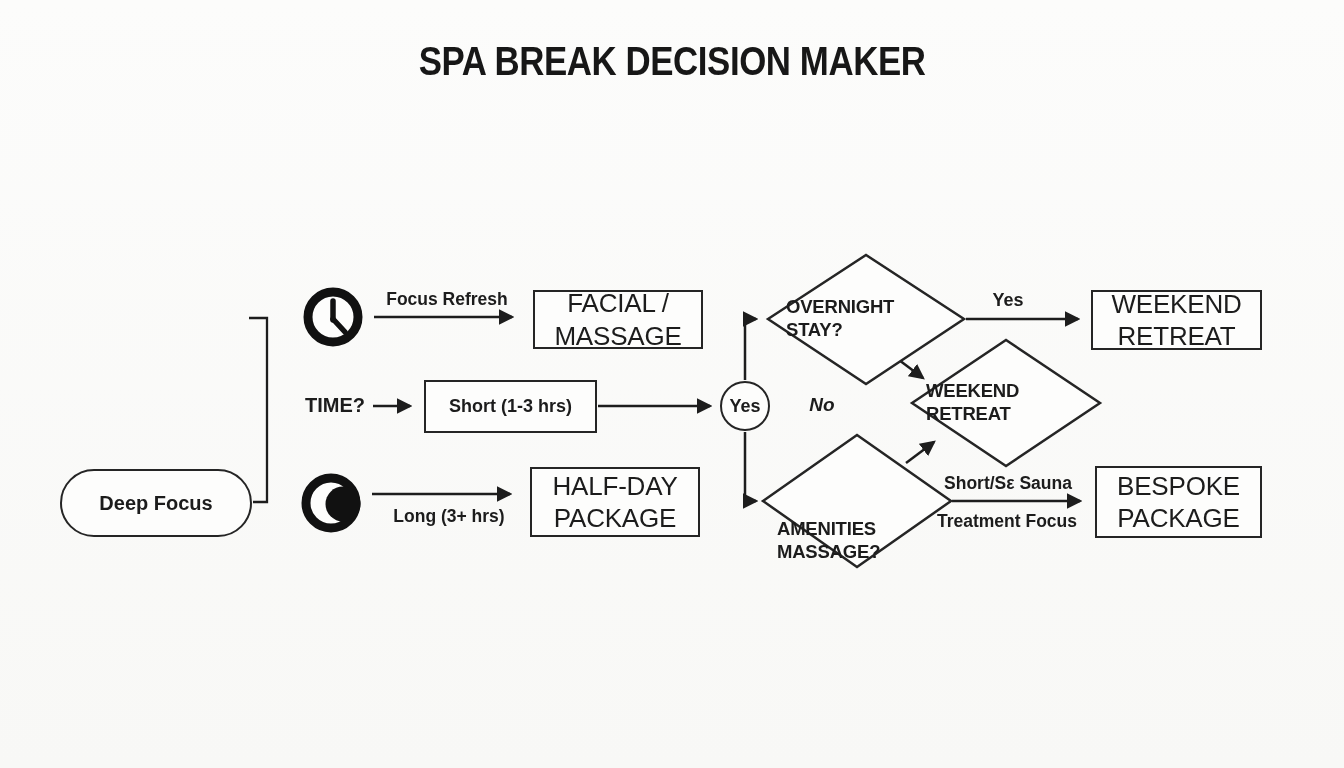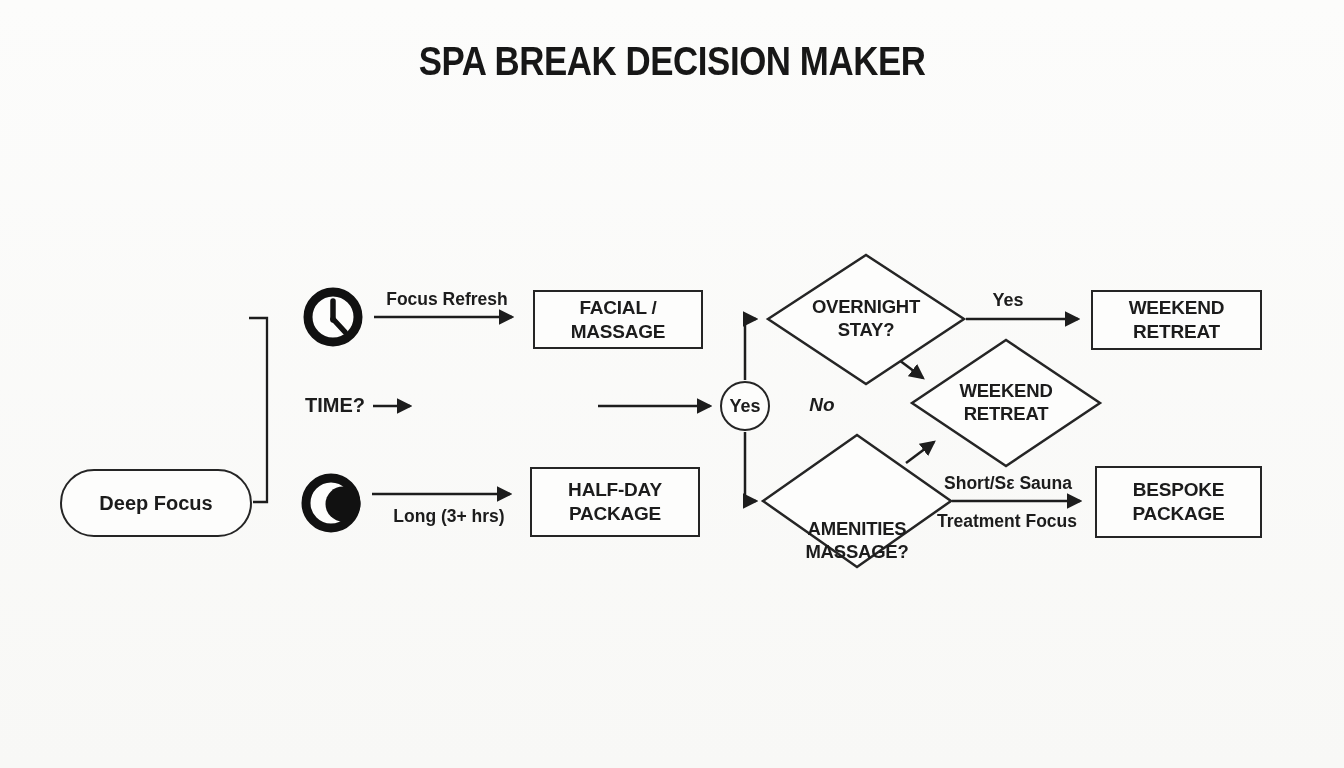--- a/index.html
+++ b/index.html
@@ -58,27 +58,27 @@
   .box {
     background: #fdfdfc;
     border: 2.5px solid #252525;
     display: flex;
     flex-direction: column;
     align-items: center;
     justify-content: center;
     text-align: center;
     line-height: 1.25;
   }
-  .box .bold-line { font-size: 19px; font-weight: 700; letter-spacing: -0.2px; }
+  .box .bold-line { font-size: 26px; font-weight: 400; letter-spacing: -0.2px; }
   .box .medium-line { font-size: 18px; font-weight: 700; }
 
   .diamond-text {
     display: flex;
     flex-direction: column;
-    align-items: center;
+    align-items: flex-start;
     justify-content: center;
     text-align: center;
     line-height: 1.22;
     pointer-events: none;
   }
   .diamond-text .bold-line { font-size: 18.5px; font-weight: 800; letter-spacing: -0.2px; }
 
   .circle-node {
     background: #fdfdfc;
     border: 2.5px solid #252525;
@@ -149,20 +149,23 @@
 
   <div class="abs edge-label" style="left:378px; top:289px; width:138px;">Focus Refresh</div>
 
   <div class="abs edge-label" style="left:378px; top:506px; width:142px;">Long (3+ hrs)</div>
 
   <div class="abs box" style="left:533px; top:290px; width:170px; height:59px;">
     <span class="bold-line">FACIAL /</span>
     <span class="bold-line">MASSAGE</span>
   </div>
 
+  <div class="abs box" style="left:424px; top:380px; width:173px; height:53px;">
+    <span class="medium-line">Short (1-3 hrs)</span>
+  </div>
 
   <div class="abs box" style="left:530px; top:467px; width:170px; height:70px;">
     <span class="bold-line">HALF-DAY</span>
     <span class="bold-line">PACKAGE</span>
   </div>
 
   <div class="abs circle-node" style="left:720px; top:381px; width:50px; height:50px;">Yes</div>
 
   <div class="abs diamond-text" style="left:786px; top:295px; width:160px; height:48px;">
     <span class="bold-line">OVERNIGHT</span>

